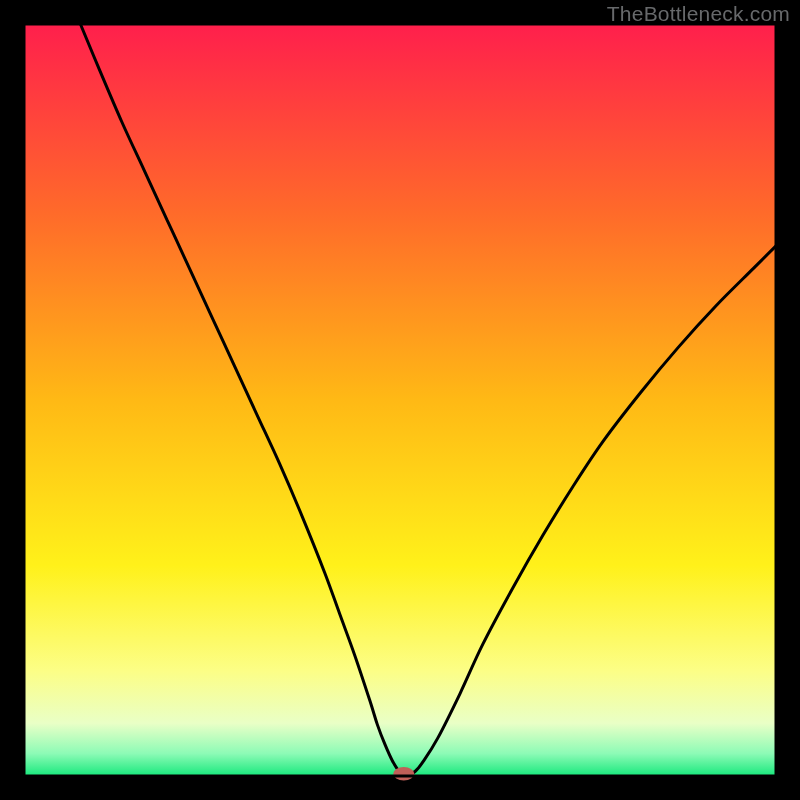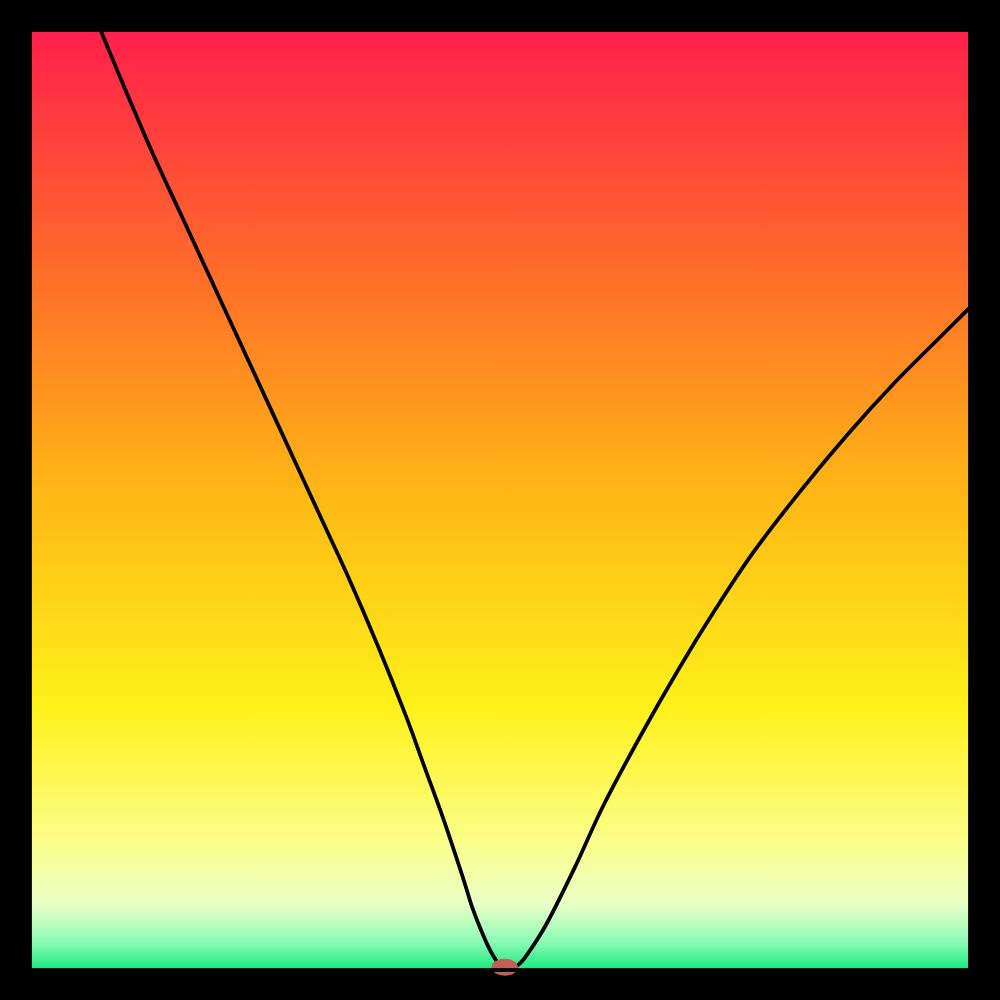--- a/index.html
+++ b/index.html
@@ -24,20 +24,21 @@
     letter-spacing: 0.2px;
   }
   svg {
     display: block;
   }
 </style>
 </head>
 <body>
 
 <div class="stage">
+  <div class="watermark">TheBottleneck.com</div>
   <svg id="svg" width="800" height="800" viewBox="0 0 800 800">
       <defs>
         <linearGradient id="bg-grad" x1="0" y1="0" x2="0" y2="1">
           <stop offset="0%" stop-color="#ff1f4c"></stop>
           <stop offset="25%" stop-color="#ff6a2a"></stop>
           <stop offset="50%" stop-color="#ffb915"></stop>
           <stop offset="72%" stop-color="#fff11a"></stop>
           <stop offset="86%" stop-color="#fcfe86"></stop>
           <stop offset="93%" stop-color="#e9ffc6"></stop>
           <stop offset="97%" stop-color="#8dfbb6"></stop>

